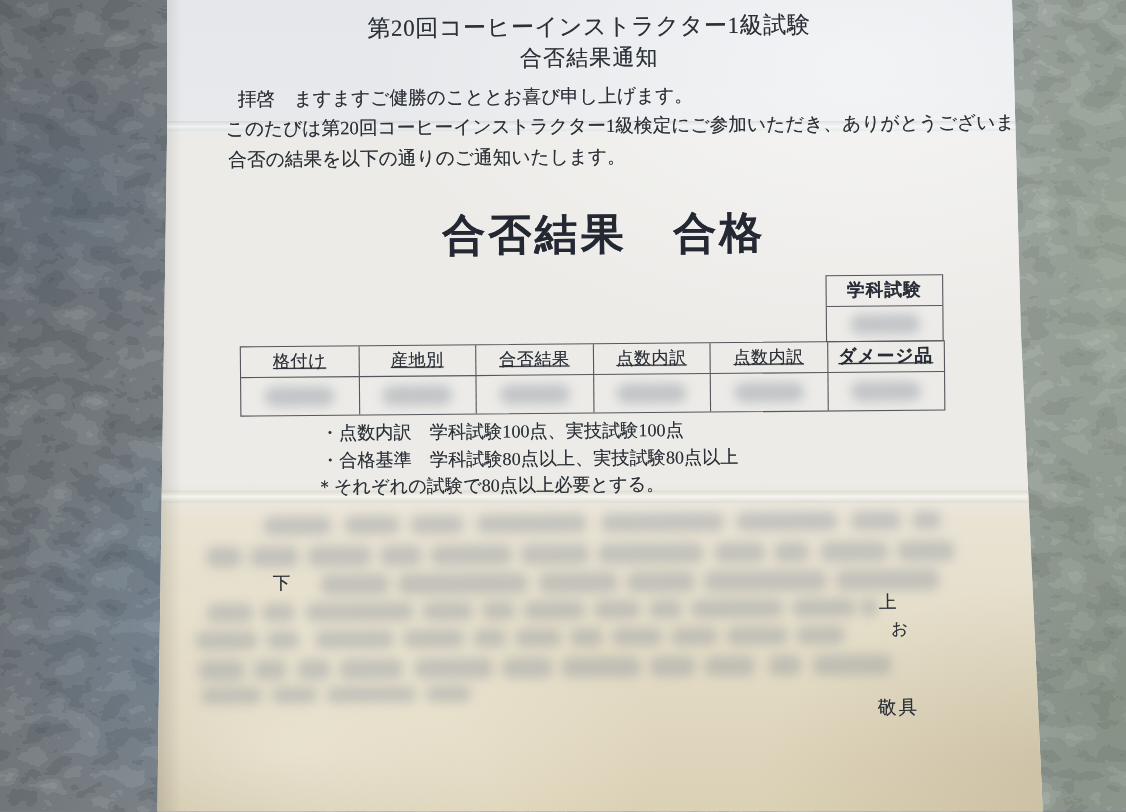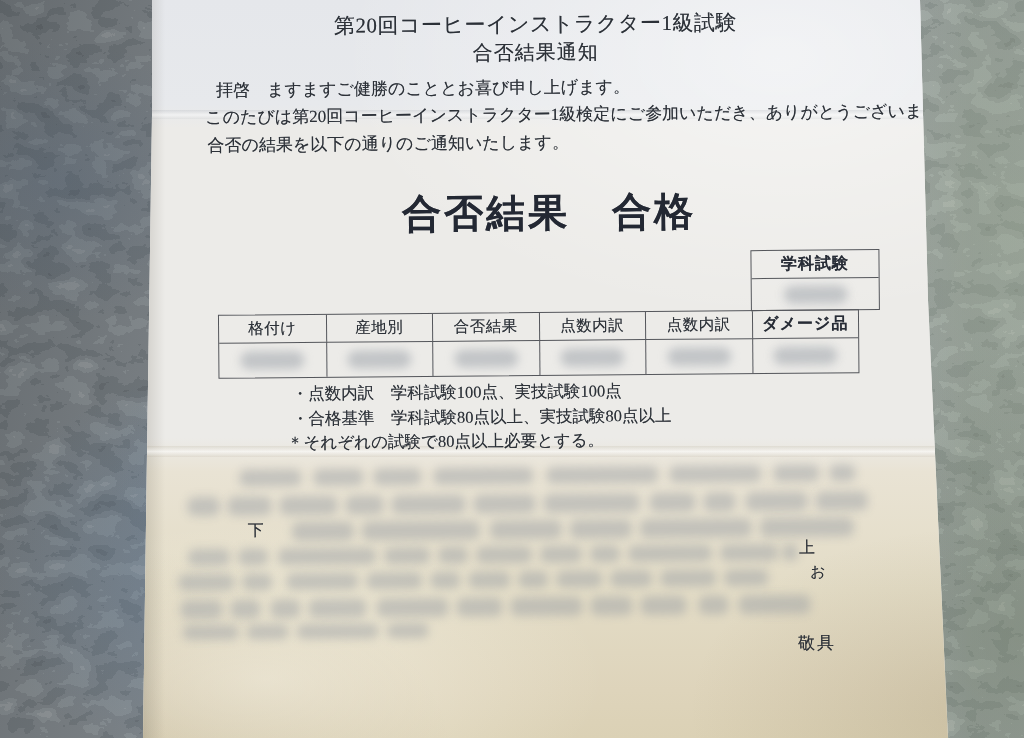--- a/index.html
+++ b/index.html
@@ -48,28 +48,28 @@
              font-size:20px;letter-spacing:1px;}
   .pline{position:absolute;font-size:17px;white-space:nowrap;}
   .pl1{left:218px;top:76px;}
   .pl2{left:207px;top:103px;}
   .pl3{left:209px;top:131px;}
   .result-heading{position:absolute;left:155px;width:790px;top:186px;text-align:center;
      font-size:39px;font-weight:700;letter-spacing:3px;color:#232833;
      text-shadow:0 0 .6px rgba(35,40,51,.7);}
 
   
-  .wtable{position:absolute;left:751px;top:252px;width:129px;display:grid;
+  .wtable{position:absolute;left:751px;top:252px;width:107px;display:grid;
      grid-template-rows:27px 32px;border:1.2px solid #54565b;}
   .wt-head{display:flex;align-items:center;justify-content:center;
      font-size:16px;font-weight:700;letter-spacing:1px;color:#272c36;}
   .wt-val{border-top:1.2px solid #54565b;display:flex;align-items:center;justify-content:center;}
   .ptable{position:absolute;left:218px;top:312px;width:641px;display:grid;
      grid-template-columns:repeat(6,1fr);grid-template-rows:27px 35px;border:1.2px solid #54565b;}
-  .pt-cell{display:flex;align-items:center;justify-content:center;border-left:1.2px solid #54565b;}
+  .pt-cell{display:flex;align-items:center;justify-content:center;border-left:1.2px solid #54565b;text-decoration:underline;}
   .pt-cell:nth-child(1),.pt-cell:nth-child(7){border-left:none;}
   .pt-head{font-size:15.5px;letter-spacing:.5px;}
   .pt-bold{font-weight:700;font-size:16px;color:#272c36;letter-spacing:1px;}
   .pt-val{border-top:1.2px solid #54565b;}
   .cellblob{width:64px;height:18px;border-radius:9px;background:#a6abb1;opacity:.6;filter:blur(5px);}
 
   .note{position:absolute;font-size:16.5px;white-space:nowrap;}
   .nt1{left:291px;top:381px;}
   .nt2{left:291px;top:406px;}
   .nt3{left:286px;top:430px;}

